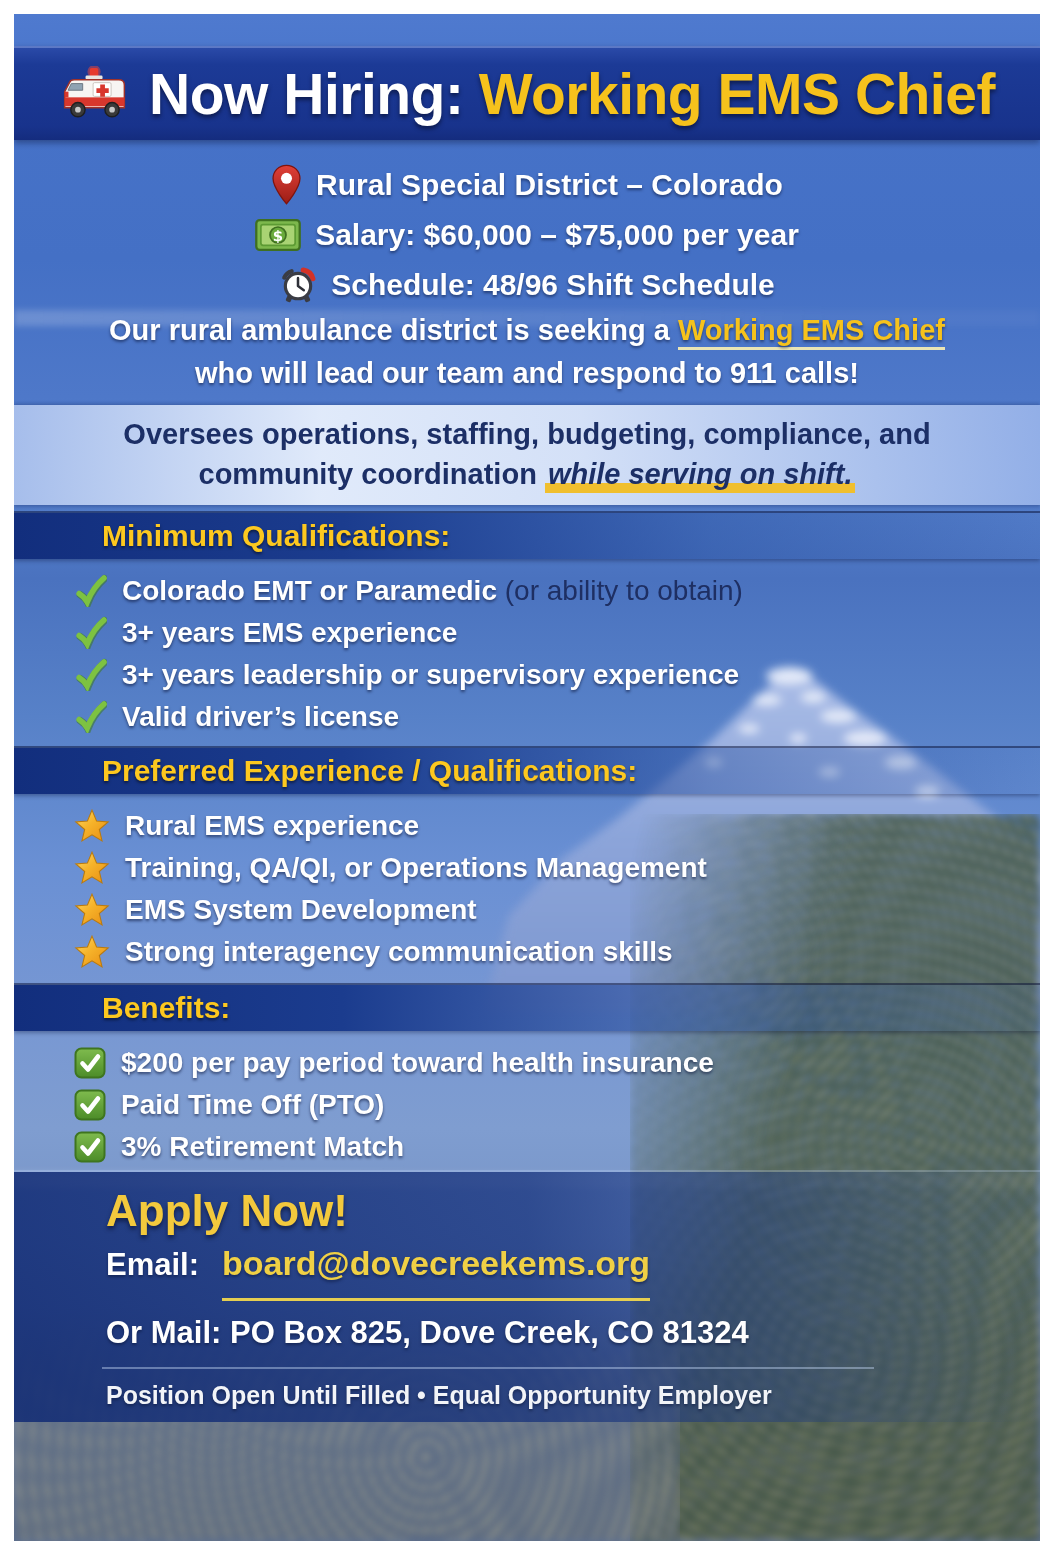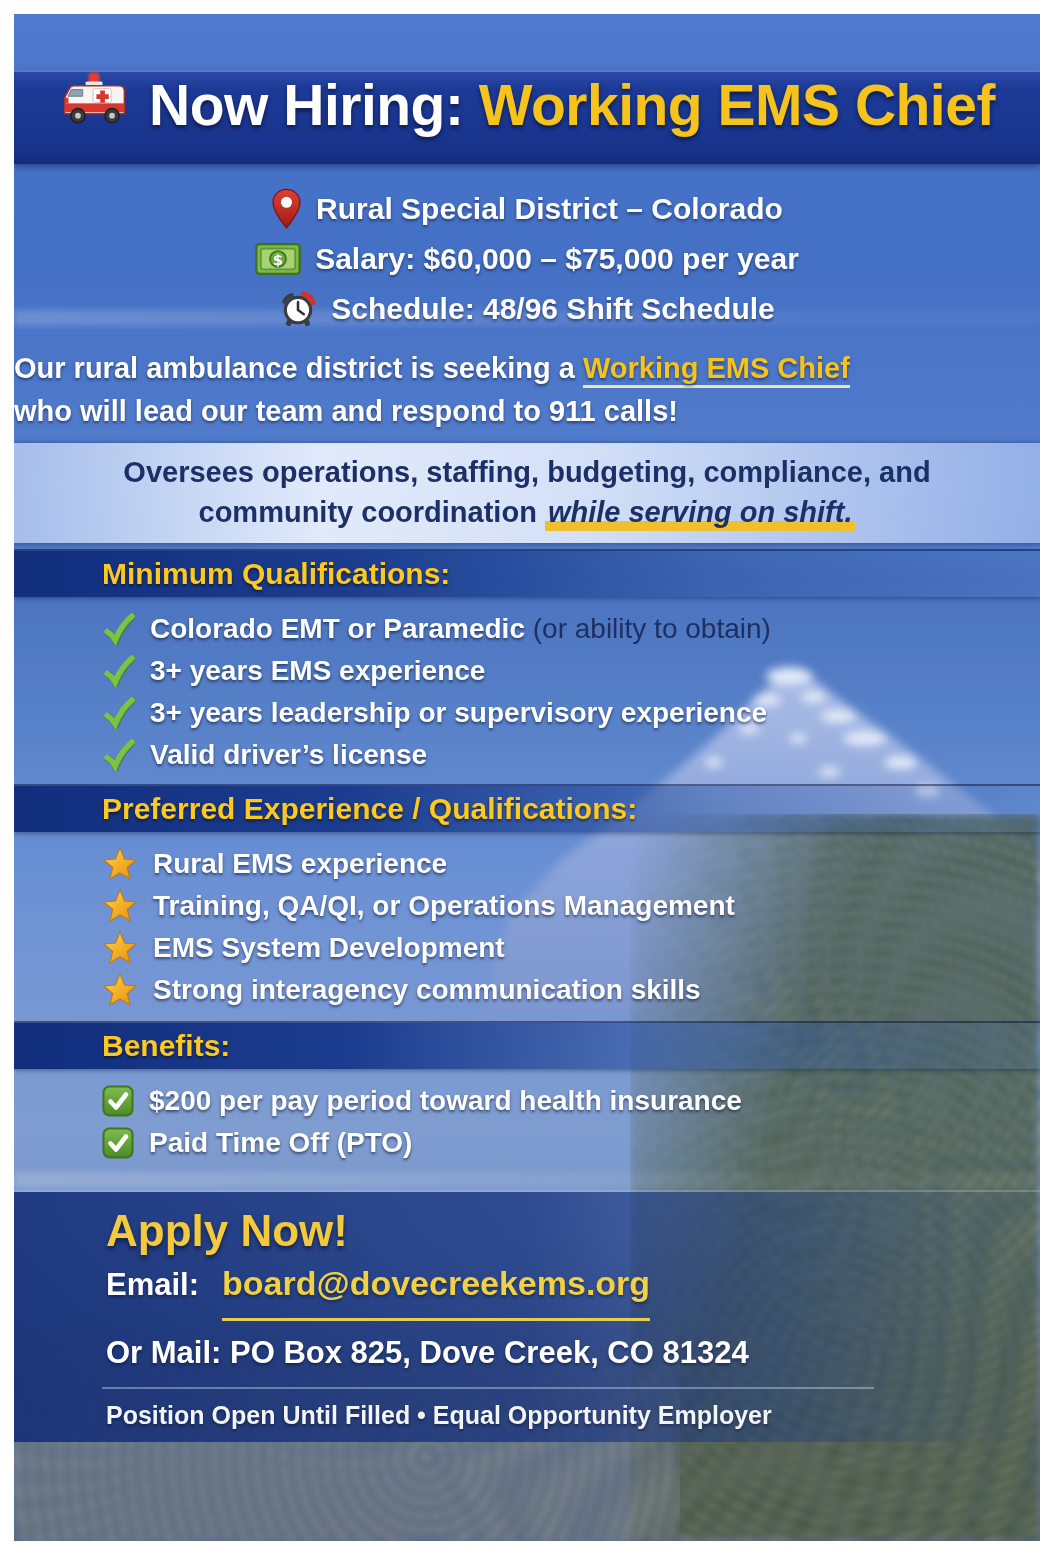--- a/index.html
+++ b/index.html
@@ -28,57 +28,57 @@
       linear-gradient(180deg, rgba(70,90,120,.35), rgba(92,100,108,.55));
     -webkit-mask-image:linear-gradient(180deg, rgba(0,0,0,0) 0%, #000 35%);
             mask-image:linear-gradient(180deg, rgba(0,0,0,0) 0%, #000 35%); }
   .streak { position:absolute; left:0; right:0; height:16px; filter:blur(3px);
     background:linear-gradient(90deg, rgba(255,255,255,.20), rgba(255,255,255,.04) 80%); }
   .streak-1 { top:296px; } .streak-2 { top:1158px; }
 
   
   .content { position:relative; z-index:2; width:100%; height:100%; }
 
-  .header-banner { margin-top:56px; height:94px; display:flex; justify-content:center; gap:18px;
+  .header-banner { margin-top:32px; height:94px; display:flex; align-items:center; justify-content:center; gap:18px;
     background:linear-gradient(180deg, #2a4aa8 0%, #1c3a96 18%, #18338c 85%, #142c7e 100%);
     border-top:2px solid rgba(110,140,215,.8); box-shadow:0 3px 6px rgba(8,16,50,.4); }
   .title { font-size:57px; font-weight:700; letter-spacing:-.5px; white-space:nowrap;
     color:#ffffff; text-shadow:0 3px 4px rgba(5,10,35,.6); }
   .title .hl { color:#f6c21c; }
 
   .info-list { margin-top:22px; display:flex; flex-direction:column; gap:5px; }
   .info-row { display:flex; align-items:center; justify-content:center; gap:14px; height:45px; }
   .info-text { font-size:30px; font-weight:700; color:#ffffff; text-shadow:0 2px 3px rgba(10,20,55,.55); }
 
-  .intro { margin-top:16px; text-align:left; font-size:29px; font-weight:700; color:#ffffff;
+  .intro { margin-top:2px; text-align:center; font-size:29px; font-weight:700; color:#ffffff;
     line-height:43px; text-shadow:0 2px 3px rgba(10,20,55,.55); }
   .intro .hl { color:#f6c21c; border-bottom:3px solid rgba(252,242,178,.9); padding-bottom:1px; }
 
   .summary-band { margin-top:10px; padding:9px 20px 11px; text-align:center;
     background:linear-gradient(90deg, rgba(173,195,238,.92) 0%, rgba(232,240,253,.95) 30%, rgba(223,233,251,.92) 55%, rgba(158,184,236,.85) 100%);
     box-shadow:0 -2px 3px rgba(20,40,100,.25), 0 2px 3px rgba(20,40,100,.3); }
   .summary-band p { font-size:29px; font-weight:700; color:#1c2f66; line-height:40px; }
   .summary-band .hl-mark { font-style:italic;
     background:linear-gradient(rgba(0,0,0,0) 72%, #f0bf2e 72%); padding:0 3px 3px; }
 
   .stripe { margin-top:8px; height:46px; display:flex; align-items:center; padding-left:88px;
     background:linear-gradient(90deg, #122e7d 0%, #1b3c8e 32%, rgba(40,80,160,.45) 68%, rgba(72,112,188,.10) 100%);
     box-shadow:0 -2px 0 rgba(9,18,55,.5), 0 2px 4px rgba(9,18,55,.35); }
   .stripe-heading { font-size:30px; font-weight:700; color:#fdc81f; text-shadow:0 2px 3px rgba(0,0,0,.5); }
 
-  ul.bullets { list-style:none; padding:8px 0 2px 88px; }
+  ul.bullets { list-style:none; padding:8px 0 2px 60px; }
   ul.bullets li { display:flex; align-items:center; gap:15px; margin:5px 0; min-height:37px; }
   .b-text { font-size:28px; font-weight:700; color:#ffffff; text-shadow:0 2px 3px rgba(10,20,55,.6); white-space:nowrap; }
   .b-note { font-size:28px; font-weight:400; color:#1e2f63; white-space:pre; }
   .bullet-icon { flex:0 0 auto; }
 
   .stripe.preferred { margin-top:6px; }
   .stripe.benefits { margin-top:8px; }
 
-  .apply-panel { margin-top:24px; padding:14px 0 12px 92px;
+  .apply-panel { margin-top:0; padding:14px 0 12px 92px;
     background:linear-gradient(90deg, rgba(16,42,116,.85) 0%, rgba(18,46,122,.72) 50%, rgba(24,54,132,.42) 74%, rgba(30,62,142,.08) 94%, rgba(0,0,0,0) 100%);
     box-shadow:0 -2px 0 rgba(200,220,255,.25); }
   .apply-title { font-size:44px; font-weight:700; color:#f3c93d; text-shadow:0 3px 4px rgba(5,10,35,.6); line-height:50px; }
   .apply-email { margin-top:8px; display:flex; align-items:baseline; gap:23px; }
   .apply-email-label { font-size:31px; font-weight:700; color:#ffffff; text-shadow:0 2px 3px rgba(10,20,55,.55); }
   .apply-email-link { font-size:34px; font-weight:700; color:#f0d045; text-decoration:none;
     border-bottom:3px solid rgba(240,214,78,.95); padding-bottom:15px; text-shadow:0 2px 3px rgba(10,20,55,.55); cursor:pointer; }
   .apply-mail { margin-top:14px; font-size:31px; font-weight:700; color:#ffffff; text-shadow:0 2px 3px rgba(10,20,55,.55); }
   .apply-divider { margin:16px 0 12px -4px; width:772px; border-top:2px solid rgba(190,210,240,.45); }
   .apply-footer { font-size:25px; font-weight:700; color:#f2f4f8; text-shadow:0 2px 3px rgba(10,20,55,.55); }
@@ -290,20 +290,26 @@
             <use href="#sym-checkbox"></use>
           </svg>
         <span class="b-text">$200 per pay period toward health insurance</span>
       </li>
       <li>
         <svg class="bullet-icon" width="32" height="32">
             <use href="#sym-checkbox"></use>
           </svg>
         <span class="b-text">Paid Time Off (PTO)</span>
       </li>
+      <li>
+        <svg class="bullet-icon" width="32" height="32">
+            <use href="#sym-checkbox"></use>
+          </svg>
+        <span class="b-text">3% Retirement Match</span>
+      </li>
     </ul>
 
     <div class="apply-panel">
       <h2 class="apply-title">Apply Now!</h2>
       <div class="apply-email">
         <span class="apply-email-label">Email:</span>
         <a class="apply-email-link">board@dovecreekems.org</a>
       </div>
       <div class="apply-mail">Or Mail: PO Box 825, Dove Creek, CO 81324</div>
       <div class="apply-divider"></div>

